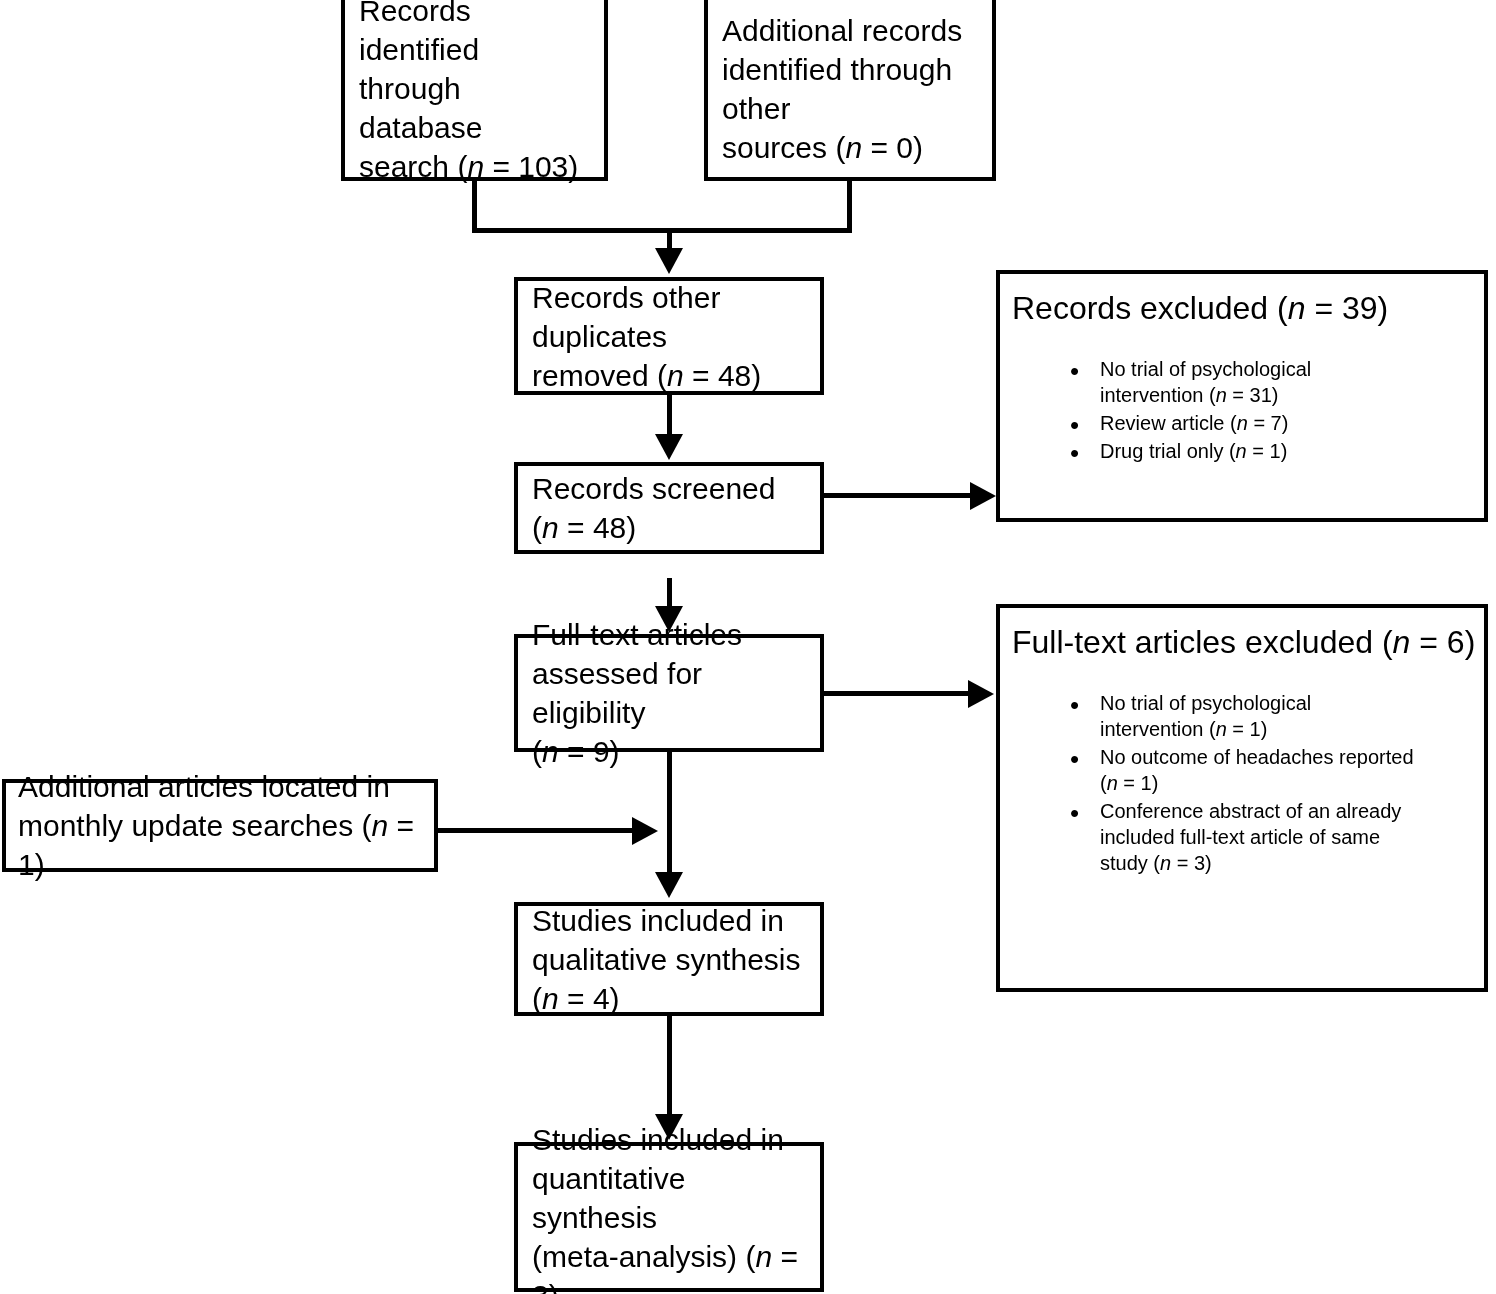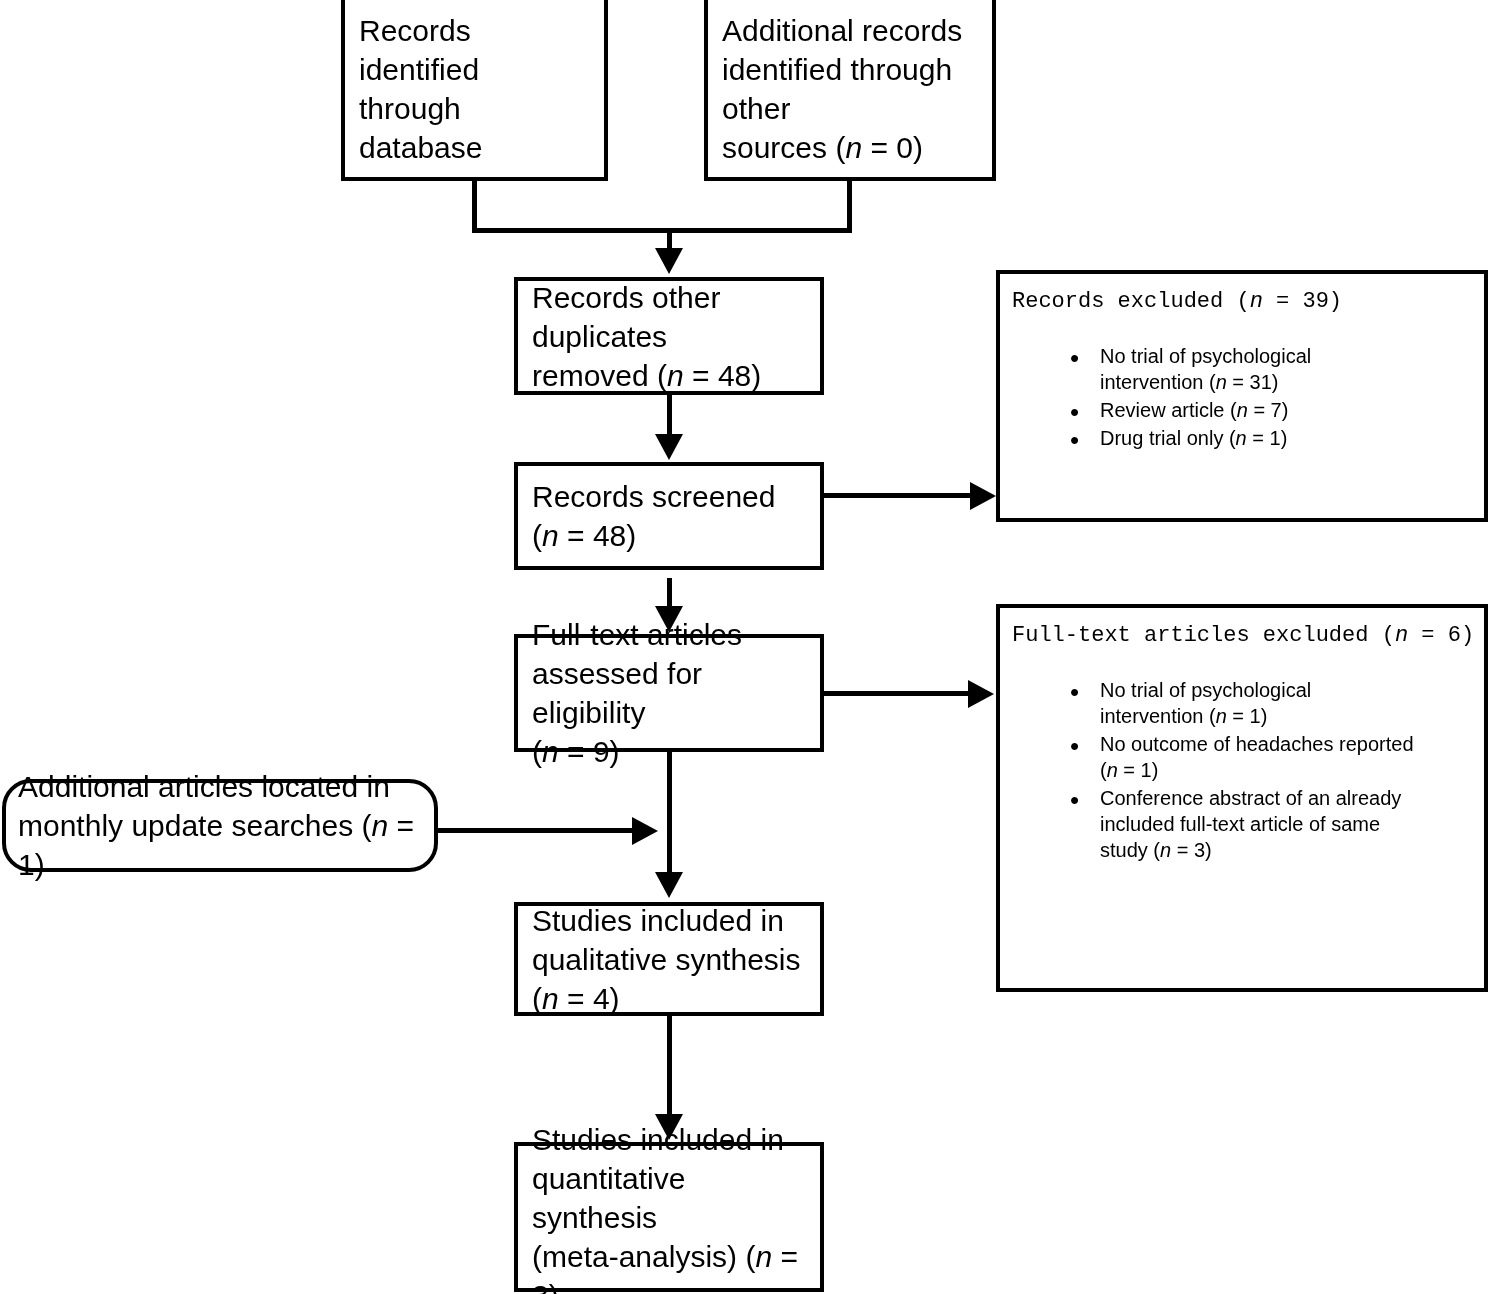--- a/index.html
+++ b/index.html
@@ -53,24 +53,23 @@
     padding-left: 30px;
   }
   ul.bullets > li:before {
     content: "\2022";
     position: absolute;
     left: 0;
     top: -1px;
     font-size: 26px;
   }
   .hdr {
-    font-size: 22px;
+    font-size: 32px;
     line-height: 1.30;
     margin-bottom: 26px;
-    font-family: Liberation Mono, monospace;
   }
   
   .vline {
     position: absolute;
     background: #000000;
     width: 5px;
   }
   .hline {
     position: absolute;
     background: #000000;
@@ -94,20 +93,21 @@
   }
 </style>
 </head>
 <body>
 
 <div id="diagram">
 
   <div class="box" style="left:341px; top:-4px; width:267px; height:185px;">
     <div class="txt">Records identified</div>
     <div class="txt">through database</div>
+    <div class="txt">search (<span class="ital">n</span> = 103)</div>
   </div>
 
   <div class="box" style="left:704px; top:-4px; width:292px; height:185px;">
     <div class="txt">Additional records</div>
     <div class="txt">identified through other</div>
     <div class="txt">sources (<span class="ital">n</span> = 0)</div>
   </div>
 
   <div class="vline" style="left:472px; top:181px; height:50px;"></div>
   <div class="vline" style="left:847px; top:181px; height:50px;"></div>
@@ -116,21 +116,21 @@
   <div class="arrow-down" style="left:655px; top:248px;"></div>
 
   <div class="box" style="left:514px; top:277px; width:310px; height:118px;">
     <div class="txt">Records other duplicates</div>
     <div class="txt">removed (<span class="ital">n</span> = 48)</div>
   </div>
 
   <div class="vline" style="left:667px; top:395px; height:42px;"></div>
   <div class="arrow-down" style="left:655px; top:434px;"></div>
 
-  <div class="box" style="left:514px; top:462px; width:310px; height:108px;">
+  <div class="box" style="left:514px; top:462px; width:310px; height:92px;">
     <div class="txt">Records screened</div>
     <div class="txt">(<span class="ital">n</span> = 48)</div>
   </div>
 
   <div class="hline" style="left:824px; top:493px; width:150px;"></div>
   <div class="arrow-right" style="left:970px; top:482px;"></div>
 
   <div class="box top-align" style="left:996px; top:270px; width:492px; height:252px; padding:14px 10px 10px 12px;">
     <div class="hdr">Records excluded (<span class="ital">n</span> = 39)</div>
     <ul class="bullets">
@@ -154,21 +154,21 @@
 
   <div class="box top-align" style="left:996px; top:604px; width:492px; height:388px; padding:14px 8px 10px 12px;">
     <div class="hdr">Full-text articles excluded (<span class="ital">n</span> = 6)</div>
     <ul class="bullets">
       <li>No trial of psychological<br>intervention (<span class="ital">n</span> = 1)</li>
       <li>No outcome of headaches reported<br>(<span class="ital">n</span> = 1)</li>
       <li>Conference abstract of an already<br>included full-text article of same<br>study (<span class="ital">n</span> = 3)</li>
     </ul>
   </div>
 
-  <div class="box" style="left:2px; top:779px; width:436px; height:93px; padding:6px 12px;border-radius:29px;">
+  <div class="box" style="left:2px; top:779px; width:436px; height:93px; padding:6px 12px;">
     <div class="txt">Additional articles located in</div>
     <div class="txt">monthly update searches (<span class="ital">n</span> = 1)</div>
   </div>
 
   <div class="hline" style="left:438px; top:828px; width:198px;"></div>
   <div class="arrow-right" style="left:632px; top:817px;"></div>
 
   <div class="vline" style="left:667px; top:752px; height:122px;"></div>
   <div class="arrow-down" style="left:655px; top:872px;"></div>
 

